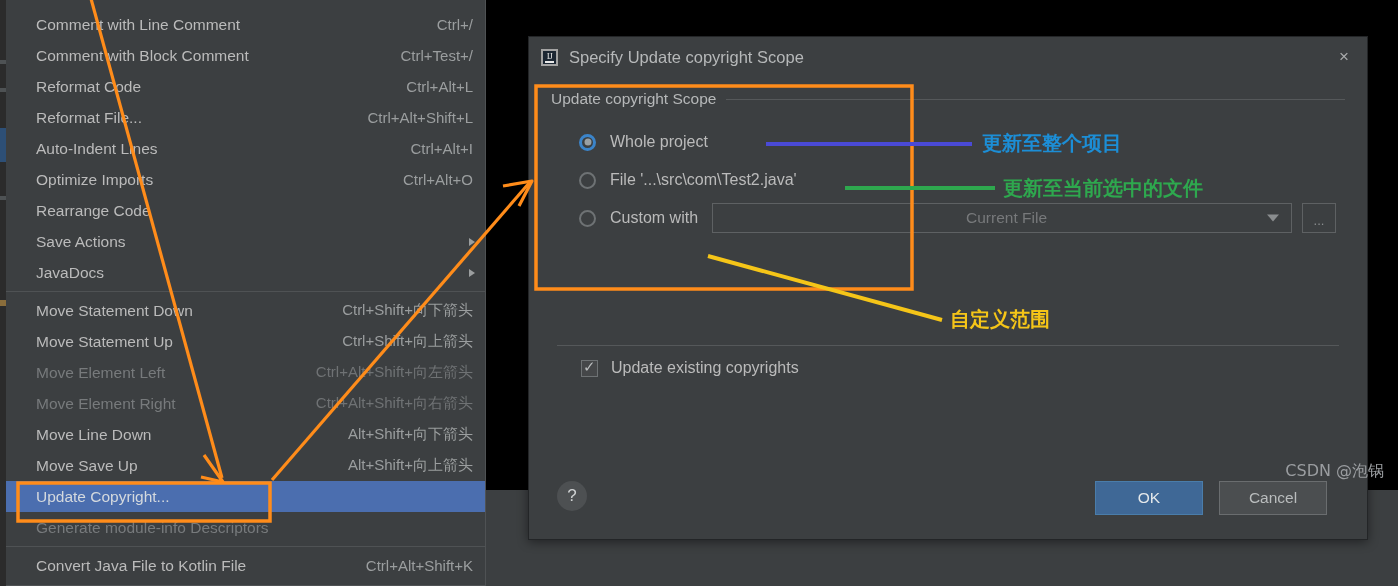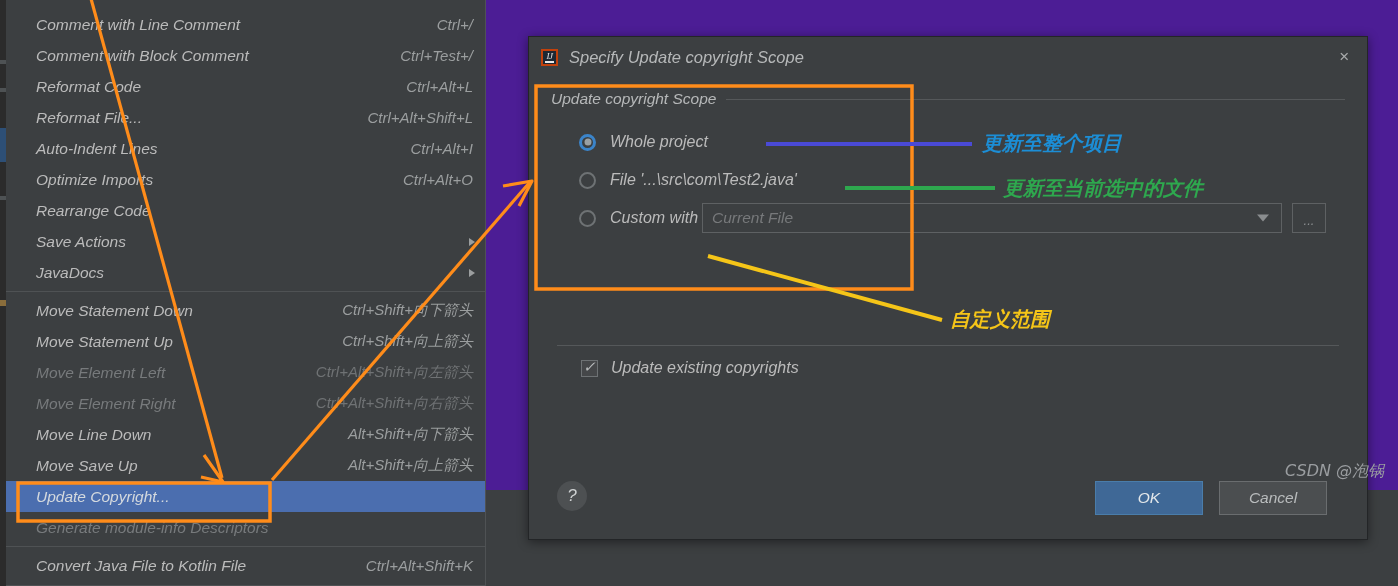--- a/index.html
+++ b/index.html
@@ -2,21 +2,21 @@
 <html><head>
 <meta charset="utf-8">
 <style>
   * { box-sizing: border-box; margin: 0; padding: 0; }
   html, body {
     width: 1398px; height: 586px;
     background: #3c3f41;
     font-family: "Liberation Sans", sans-serif;
     overflow: hidden;
   }
-  #root { position: relative; width: 1398px; height: 490px; background: #4c1d95; font-style: italic; }
+  #root { position: relative; width: 1398px; height: 490px; background: #000000; }
 
   
   .editor-sliver {
     position: absolute; left: 0; top: 0; width: 7px; height: 586px;
     background: #2b2b2b;
   }
   .editor-sliver .gutter-mark {
     position: absolute; left: 0; width: 7px; background: #4e5254;
   }
   .editor-sliver .sel-mark { background: #2d4f76; }
@@ -61,21 +61,21 @@
     border: 1px solid #232527;
     box-shadow: 0 2px 10px rgba(0,0,0,.45);
   }
   .dlg-titlebar {
     position: relative; height: 40px;
     display: flex; align-items: center; padding: 0 8px 0 12px;
     background: #3c3f41;
   }
   .ij-icon {
     width: 17px; height: 17px; flex: 0 0 auto;
-    border: 2px solid #c2410c; background: #1c2733;
+    border: 2px solid #a3a3a3; background: #1c2733;
     display: flex; align-items: center; justify-content: center;
     position: relative;
   }
   .ij-icon .ij-text {
     font-family: "Liberation Serif", serif;
     font-size: 9px; color: #e8e8e8; line-height: 1; letter-spacing: -0.5px;
     margin-top: -2px;
   }
   .ij-icon .ij-bar {
     position: absolute; left: 2px; bottom: 1px; width: 9px; height: 2px; background: #e8e8e8;
@@ -107,23 +107,23 @@
   }
   .radio.checked { border-color: #3b84c9; border-width: 3px; }
   .radio.checked::after {
     content: ""; position: absolute; left: 50%; top: 50%;
     width: 7px; height: 7px; border-radius: 50%;
     background: #9aa0a3; transform: translate(-50%,-50%);
   }
   .radio-label { margin-left: 14px; color: #bbbbbb; font-size: 16px; white-space: nowrap; }
 
   .scope-field {
-    margin-left: 4px; flex: 1 1 auto; height: 30px; max-width: 580px;
+    margin-left: 14px; flex: 1 1 auto; height: 30px; max-width: 580px;
     border: 1px solid #5e6163; background: #3c3f41;
-    display: flex; align-items: center; position: relative;
+    display: flex; align-items: center; position: relative; justify-content: center;
   }
   .scope-field .sf-text { margin-left: 9px; color: #77797b; font-size: 15.5px; }
   .scope-field .sf-arrow {
     position: absolute; right: 12px; top: 50%; transform: translateY(-50%);
     width: 0; height: 0;
     border-top: 7px solid #8a8d8f;
     border-left: 6px solid transparent;
     border-right: 6px solid transparent;
   }
   .ellipsis-btn {

